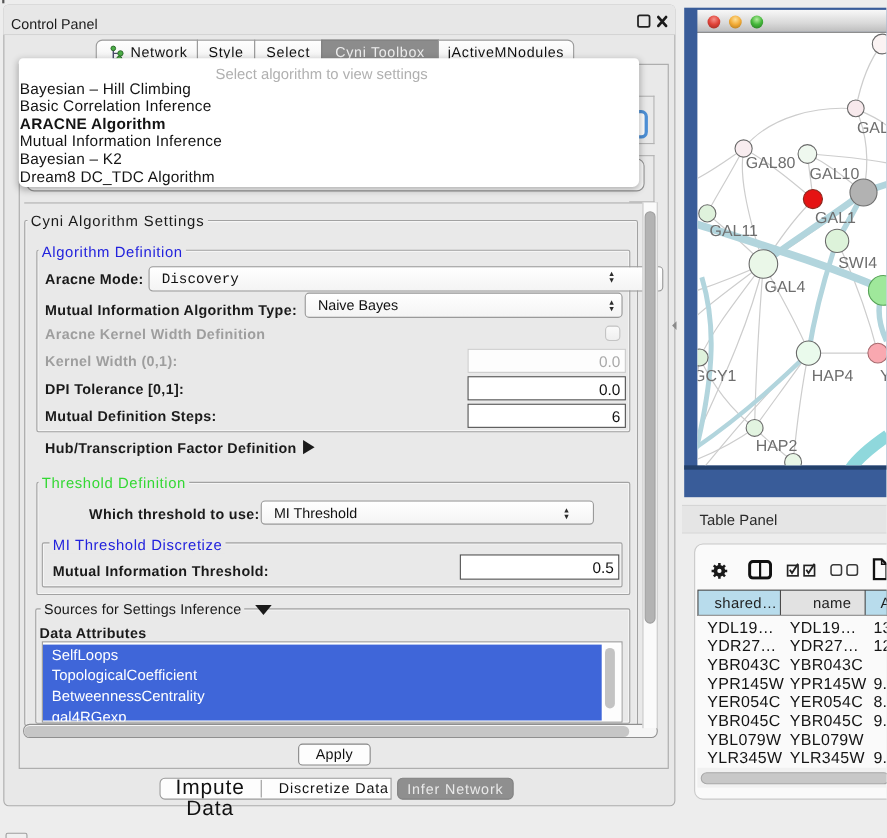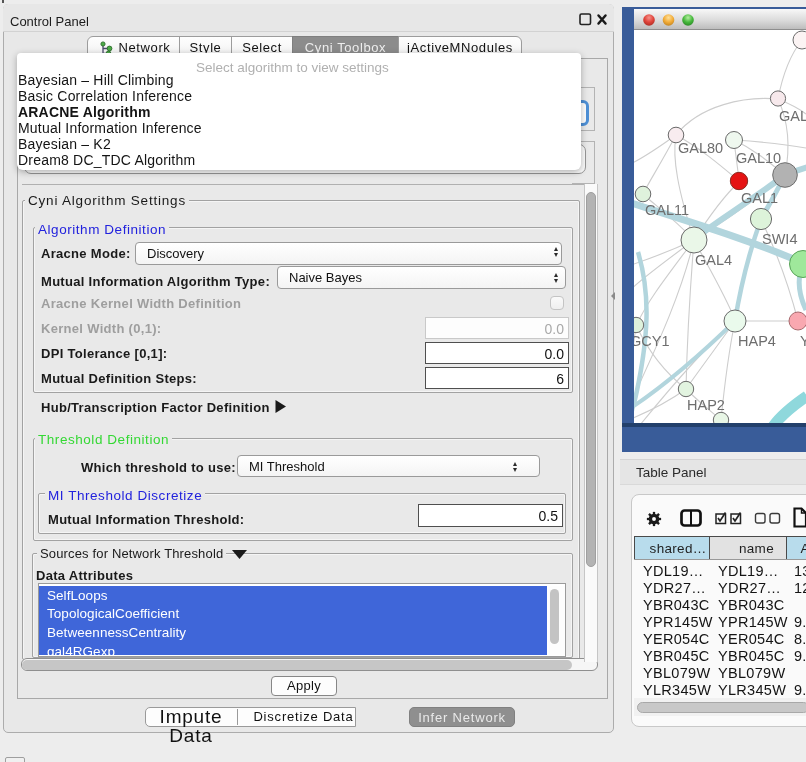--- a/index.html
+++ b/index.html
@@ -66,21 +66,21 @@
   <div class="abs" style="left:572px;top:141px;width:23px;height:43px;border:1px solid #b3b3b3;border-left:none;background:transparent"></div>
   <div class="abs" style="left:22px;top:184px;width:576px;height:1px;background:#b0b0b0"></div>
 
   <div class="abs grp" style="left:21.5px;top:200px;width:558px;height:460px;"></div>
   <div class="abs grplbl" style="left:25px;top:193px;color:#1a1a1a;letter-spacing:0.8px;">Cyni Algorithm Settings</div>
 
   <div class="abs grp" style="left:33px;top:227px;width:540px;height:166px;"></div>
   <div class="abs grplbl" style="left:35px;top:222px;color:#2222dd;">Algorithm Definition</div>
 
   <div class="abs lbl" style="left:41px;top:246px;">Aracne Mode:</div>
-  <div class="combo" style="left:135px;top:242px;width:427px;height:23px;">
+  <div class="combo" style="left:135px;top:242px;width:468px;height:23px;font-family:Liberation Mono, monospace;">
       <span>Discovery</span>
     </div>
   <div class="spin" style="left:554px;top:247px;">
       <i class="up"></i>
       <i class="dn"></i>
     </div>
 
   <div class="abs lbl" style="left:41px;top:274px;">Mutual Information Algorithm Type:</div>
   <div class="combo" style="left:277px;top:266px;width:289px;height:23px;">
       <span>Naive Bayes</span>
@@ -119,21 +119,21 @@
       <i class="dn"></i>
     </div>
 
   <div class="abs grp" style="left:38px;top:493px;width:528px;height:41px;"></div>
   <div class="abs grplbl" style="left:45px;top:488px;color:#2222dd;">MI Threshold Discretize</div>
 
   <div class="abs lbl" style="left:48px;top:512px;">Mutual Information Threshold:</div>
   <div class="field" style="left:418px;top:504px;width:145px;height:23px;">0.5</div>
 
   <div class="abs grp" style="left:32px;top:553px;width:541px;height:105px;"></div>
-  <div class="abs grplbl" style="left:37px;top:546px;color:#1a1a1a;font-weight:normal;font-size:13px;letter-spacing:0.15px;">Sources for Network Threshold</div>
+  <div class="abs grplbl" style="left:37px;top:546px;color:#1a1a1a;font-weight:normal;font-size:13px;letter-spacing:0.15px;">Sources for Settings Inference</div>
   <svg class="abs" style="left:231px;top:549px" width="17" height="11">
       <path d="M1 1 L16 1 L8.5 10 Z" fill="#1a1a1a"></path>
     </svg>
   <div class="abs lbl" style="left:36px;top:568px;">Data Attributes</div>
 
   <div class="abs" style="left:38px;top:583px;width:528px;height:74px;background:#fff;border:1px solid #9a9a9a;overflow:hidden;">
     <div style="position:absolute;left:0;top:2px;width:508px;height:69px;background:#3f66d9;"></div>
     <div style="position:absolute;left:8px;top:2.5px;font-size:13.5px;letter-spacing:0.05px;color:#fff;line-height:18.7px;">SelfLoops<br>TopologicalCoefficient<br>BetweennessCentrality<br>gal4RGexp</div>
     <div style="position:absolute;left:510px;top:2px;width:16px;height:69px;background:#fdfdfd;"></div>
     <div style="position:absolute;left:511px;top:5px;width:9px;height:55px;background:#c3c3c3;border-radius:5px;"></div>
@@ -144,21 +144,21 @@
 
   <div class="abs" style="left:584px;top:184px;width:14px;height:478px;background:#fafafa;border-left:1px solid #c6c6c6;border-right:1px solid #c6c6c6;"></div>
   <div class="abs" style="left:586px;top:192px;width:9.5px;height:375px;background:#b3b3b3;border:0.5px solid #9f9f9f;border-radius:5px;"></div>
 
   <div class="abs" style="left:271px;top:676px;width:66px;height:20px;background:#fdfdfd;border:1.5px solid #878787;border-radius:4px;font-size:13px;font-weight:normal;letter-spacing:0.3px;color:#111;text-align:center;line-height:17px;">Apply</div>
 
   <div class="abs" style="left:145px;top:707px;width:211px;height:20px;background:#fdfdfd;border:1px solid #9a9a9a;border-radius:5px 0 0 5px;"></div>
   <div class="abs" style="left:237px;top:709px;width:1px;height:16px;background:#9a9a9a;"></div>
   <div class="abs" style="left:145px;top:707px;width:92px;height:20px;font-size:19px;letter-spacing:0.8px;color:#111;text-align:center;line-height:19px;">Impute Data</div>
   <div class="abs" style="left:240px;top:707px;width:119px;height:20px;font-size:13px;letter-spacing:0.8px;color:#111;text-align:center;line-height:19px;padding-left:8px;">Discretize Data</div>
-  <div class="abs" style="left:361px;top:707px;width:106px;height:20px;background:#8f8f8f;border:1px solid #808080;border-radius:5px;font-size:13px;letter-spacing:0.8px;color:#e9e9e9;text-align:center;line-height:19px;margin-left:48px;">Infer Network</div>
+  <div class="abs" style="left:361px;top:707px;width:106px;height:20px;background:#8f8f8f;border:1px solid #808080;border-radius:5px;font-size:13px;letter-spacing:0.8px;color:#e9e9e9;text-align:center;line-height:19px;">Infer Network</div>
 
   <div class="abs" style="left:17px;top:53px;width:564px;height:117px;background:#fff;border-radius:4px 4px 6px 6px;box-shadow:0 2px 7px rgba(0,0,0,0.3);"></div>
   <div class="abs" style="left:196px;top:60px;font-size:13.5px;color:#b0b0b0;">Select algorithm to view settings</div>
   <div class="abs" style="left:18px;top:71.5px;font-size:14px;letter-spacing:0.2px;color:#141414;line-height:16px;">Bayesian – Hill Climbing<br>Basic Correlation Inference<br><b>ARACNE Algorithm</b><br>Mutual Information Inference<br>Bayesian – K2<br>Dream8 DC_TDC Algorithm</div>
 
   <div class="abs" style="left:611px;top:292px;width:0;height:0;border-top:4px solid transparent;border-bottom:4px solid transparent;border-right:4px solid #8a8a8a;"></div>
 
   <div class="abs" style="left:5px;top:757px;width:20px;height:10px;background:#f0f0f0;border:1.5px solid #9e9e9e;border-radius:2px;"></div>
   <div class="abs" style="left:2px;top:0;width:2px;height:3px;background:#555;"></div>
 

